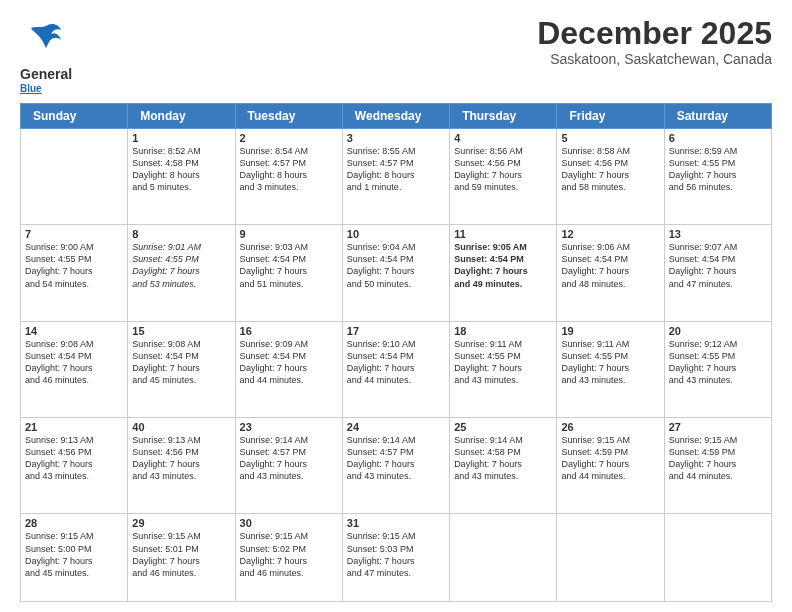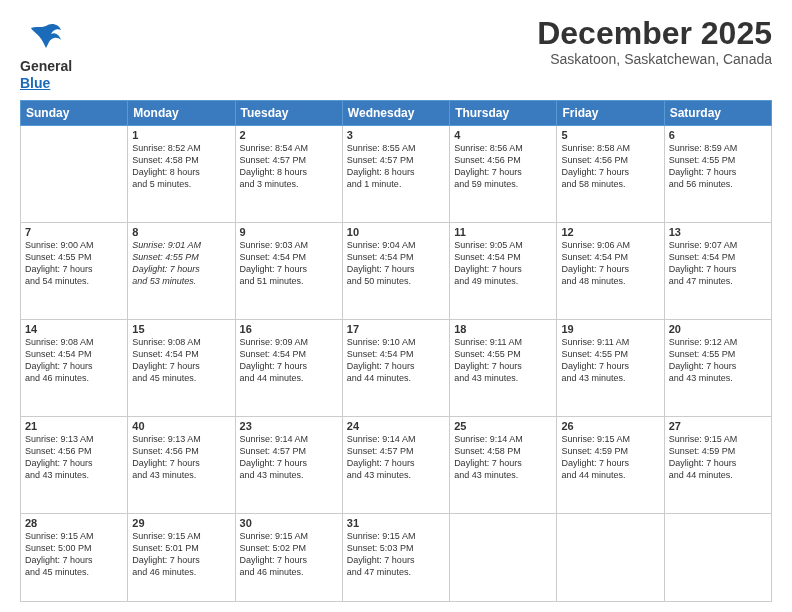--- a/index.html
+++ b/index.html
@@ -46,21 +46,21 @@
       border: 1px solid #ccc;
       border-collapse: collapse;
       width: 100%;
       table-layout: fixed;
     }
     .calendar th {
       background-color: #3a7abf;
       color: #fff;
       font-size: 12px;
       font-weight: bold;
-      padding: 5px 5px;
+      padding: 5px 12px;
       text-align: left;
       border: 1px solid #5a9ad4;
     }
     .calendar td {
       vertical-align: top;
       border: 1px solid #ccc;
       padding: 3px 4px;
       font-size: 9.5px;
       color: #333;
       background: #fff;
@@ -83,27 +83,27 @@
     .empty-cell {
       background: #f9f9f9;
     }
   </style>
 </head>
 <body>
 
 <div class="page" data-name="page">
   <div class="header" data-name="header">
     <div class="logo" data-name="logo">
-  <div style="display:flex;align-items:center;gap:4px;">
+  <div style="display:flex;align-items:center;gap:12px;">
     <svg width="34" height="34" viewBox="0 0 34 34" data-name="logo-bird-icon">
       <path d="M17 6 C22 2, 30 4, 32 10 C28 8, 24 10, 22 14 C26 12, 30 14, 32 20 C28 16, 22 18, 20 22 L17 28 L14 22 C10 14, 4 12, 2 8 C6 6, 12 8, 17 6Z" fill="#1a6bba"></path>
     </svg>
     <div>
       <div style="font-size:14px;font-weight:bold;color:#333;line-height:1.2;" data-name="logo-general-text">General</div>
-      <div style="font-size:14px;font-weight:bold;color:#1a6bba;line-height:1.2;text-decoration:underline;" data-name="logo-blue-text">Blue</div>
+      <div style="font-size:10px;font-weight:bold;color:#1a6bba;line-height:1.2;text-decoration:underline;" data-name="logo-blue-text">Blue</div>
     </div>
   </div>
 </div>
     <div class="title-block" data-name="title-block">
       <div class="month-title" data-name="month-title">December 2025</div>
       <div class="subtitle" data-name="subtitle">Saskatoon, Saskatchewan, Canada</div>
     </div>
   </div>
 
   <table class="calendar" data-name="calendar-table">
@@ -188,21 +188,21 @@
           </td>
           <td data-name="table-row">
             <span class="day-num" data-name="day-number">10</span>
             <div class="cell-info" data-name="cell-info" style="white-space: pre-line;">Sunrise: 9:04 AM
 Sunset: 4:54 PM
 Daylight: 7 hours
 and 50 minutes.</div>
           </td>
           <td data-name="table-row">
             <span class="day-num" data-name="day-number">11</span>
-            <div class="cell-info" data-name="cell-info" style="white-space: pre-line;">Sunrise: 9:05 AM
+            <div class="cell-info" data-name="cell-info" style="white-space: pre-line; font-weight: bold;">Sunrise: 9:05 AM
 Sunset: 4:54 PM
 Daylight: 7 hours
 and 49 minutes.</div>
           </td>
           <td data-name="table-row">
             <span class="day-num" data-name="day-number">12</span>
             <div class="cell-info" data-name="cell-info" style="white-space: pre-line;">Sunrise: 9:06 AM
 Sunset: 4:54 PM
 Daylight: 7 hours
 and 48 minutes.</div>

